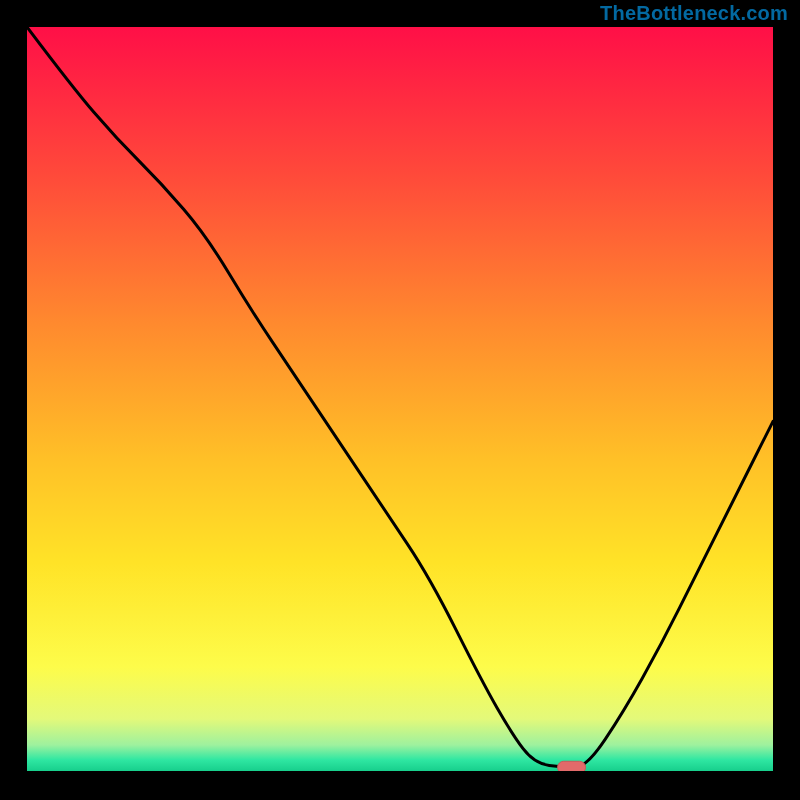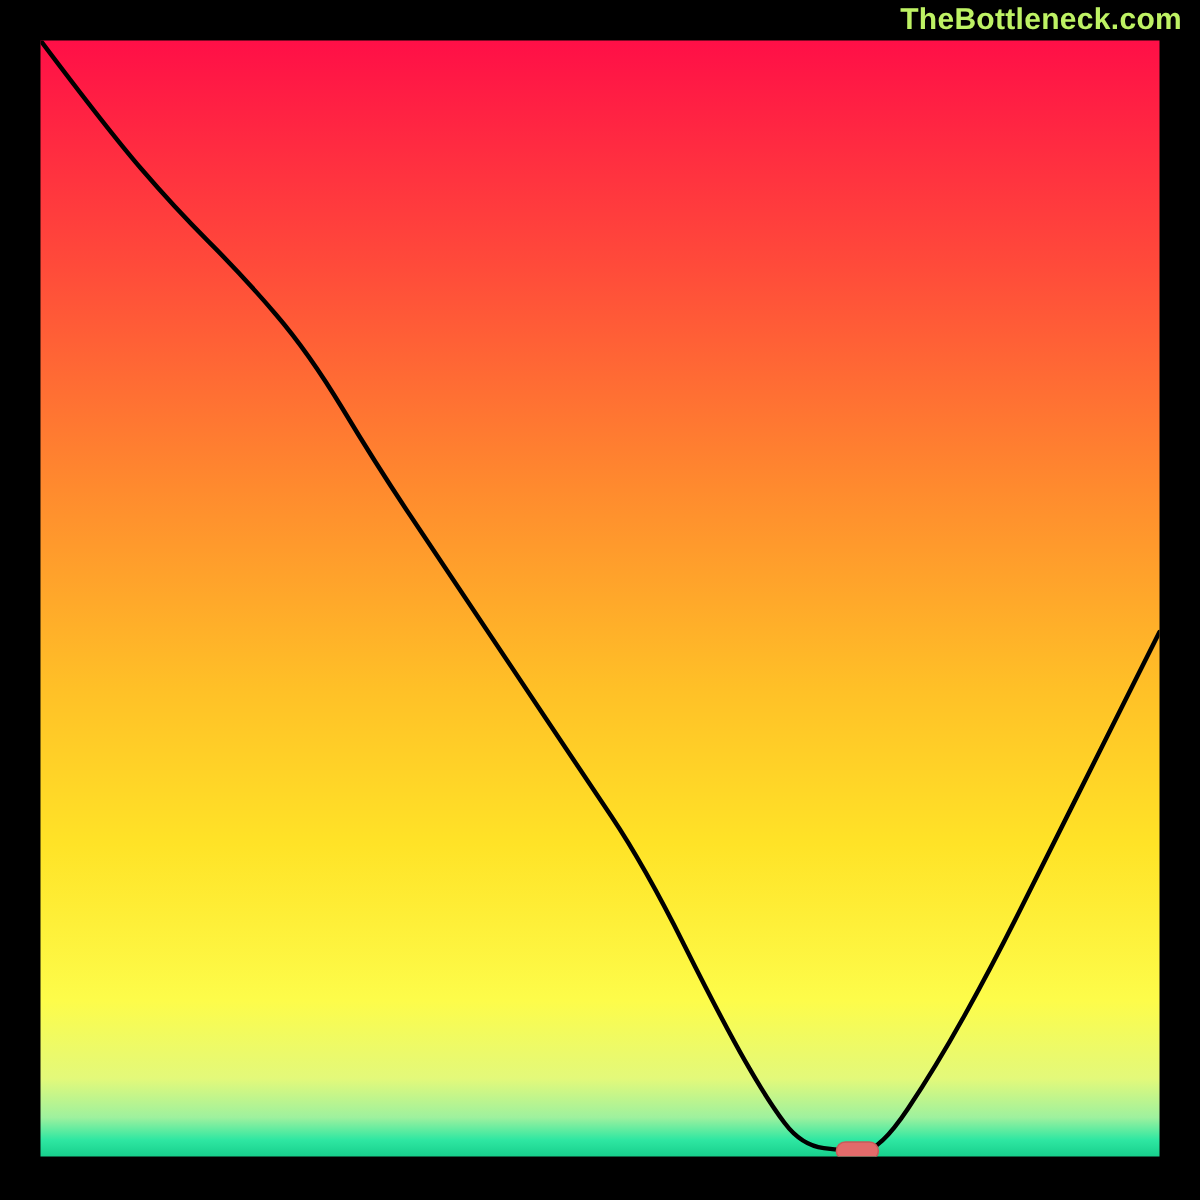--- a/index.html
+++ b/index.html
@@ -16,21 +16,21 @@
     height: 800px;
   }
   svg { display: block; }
   .watermark {
     position: absolute;
     top: 2px;
     right: 12px;
     font-family: Arial, Helvetica, sans-serif;
     font-size: 20px;
     font-weight: 600;
-    color: #bef264;
+    color: #0369a1;
     letter-spacing: 0.2px;
     user-select: none;
   }
 </style>
 </head>
 <body>
 <div class="wrap">
 
 <svg id="chart-svg" width="800" height="800" viewBox="0 0 800 800">
   <defs>

